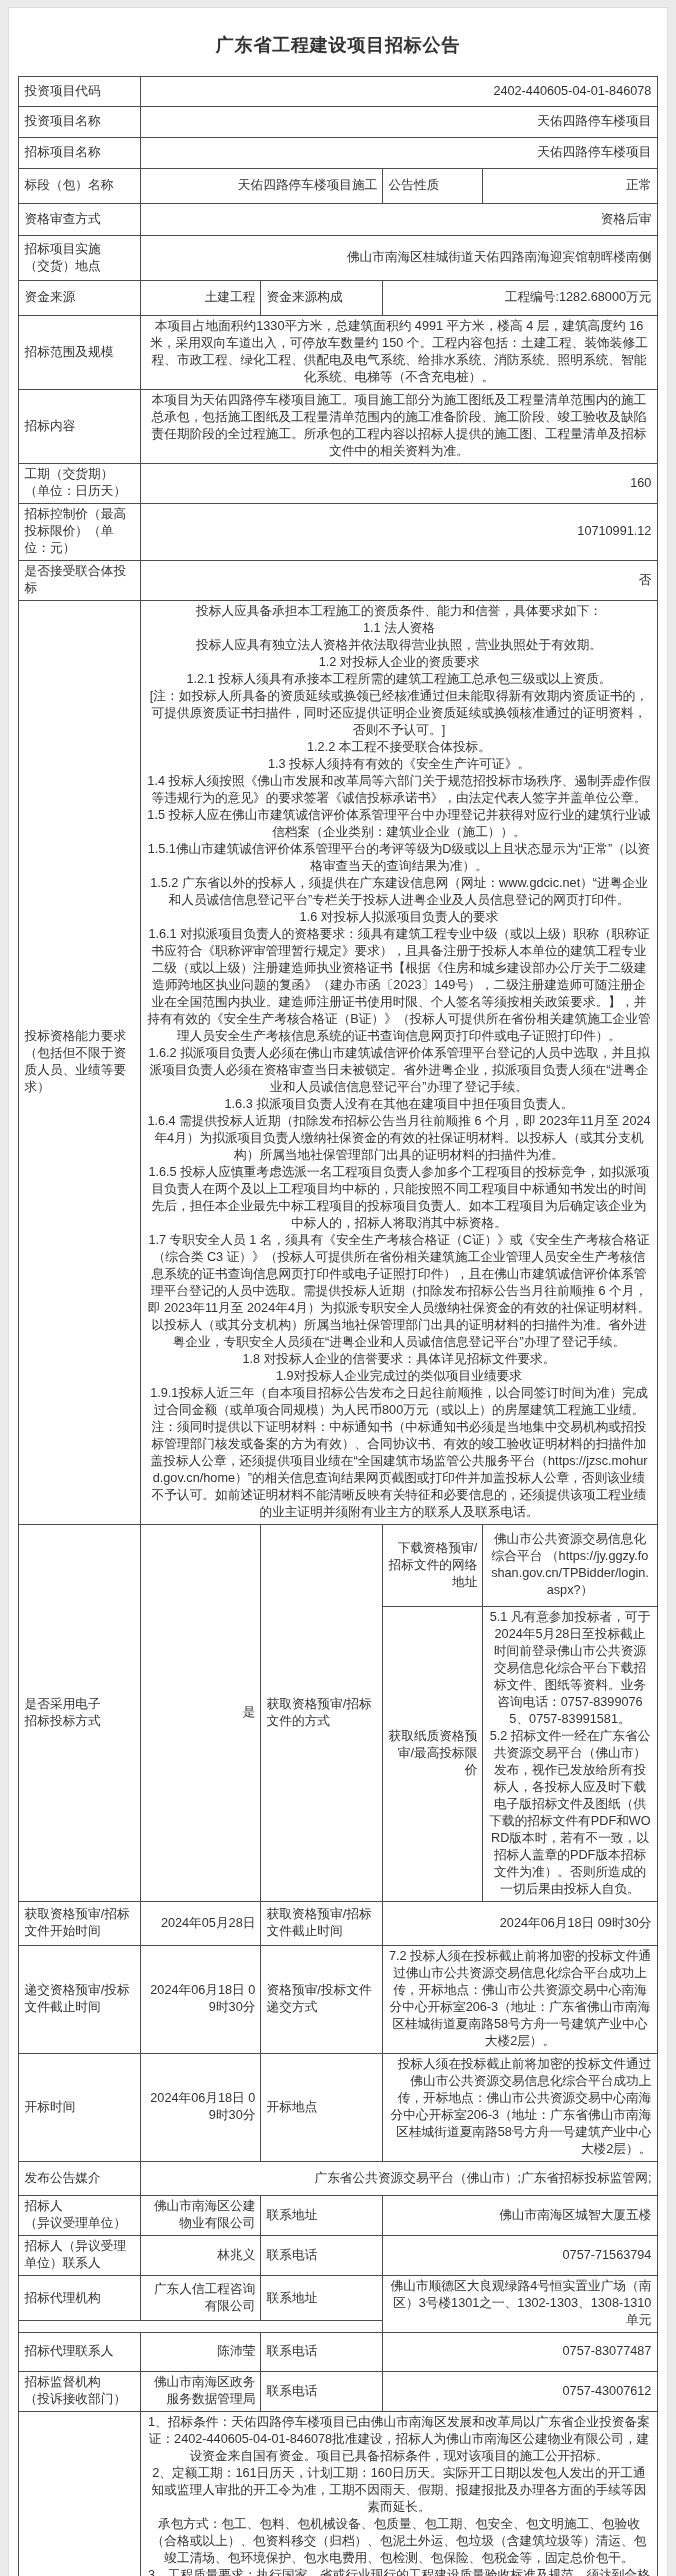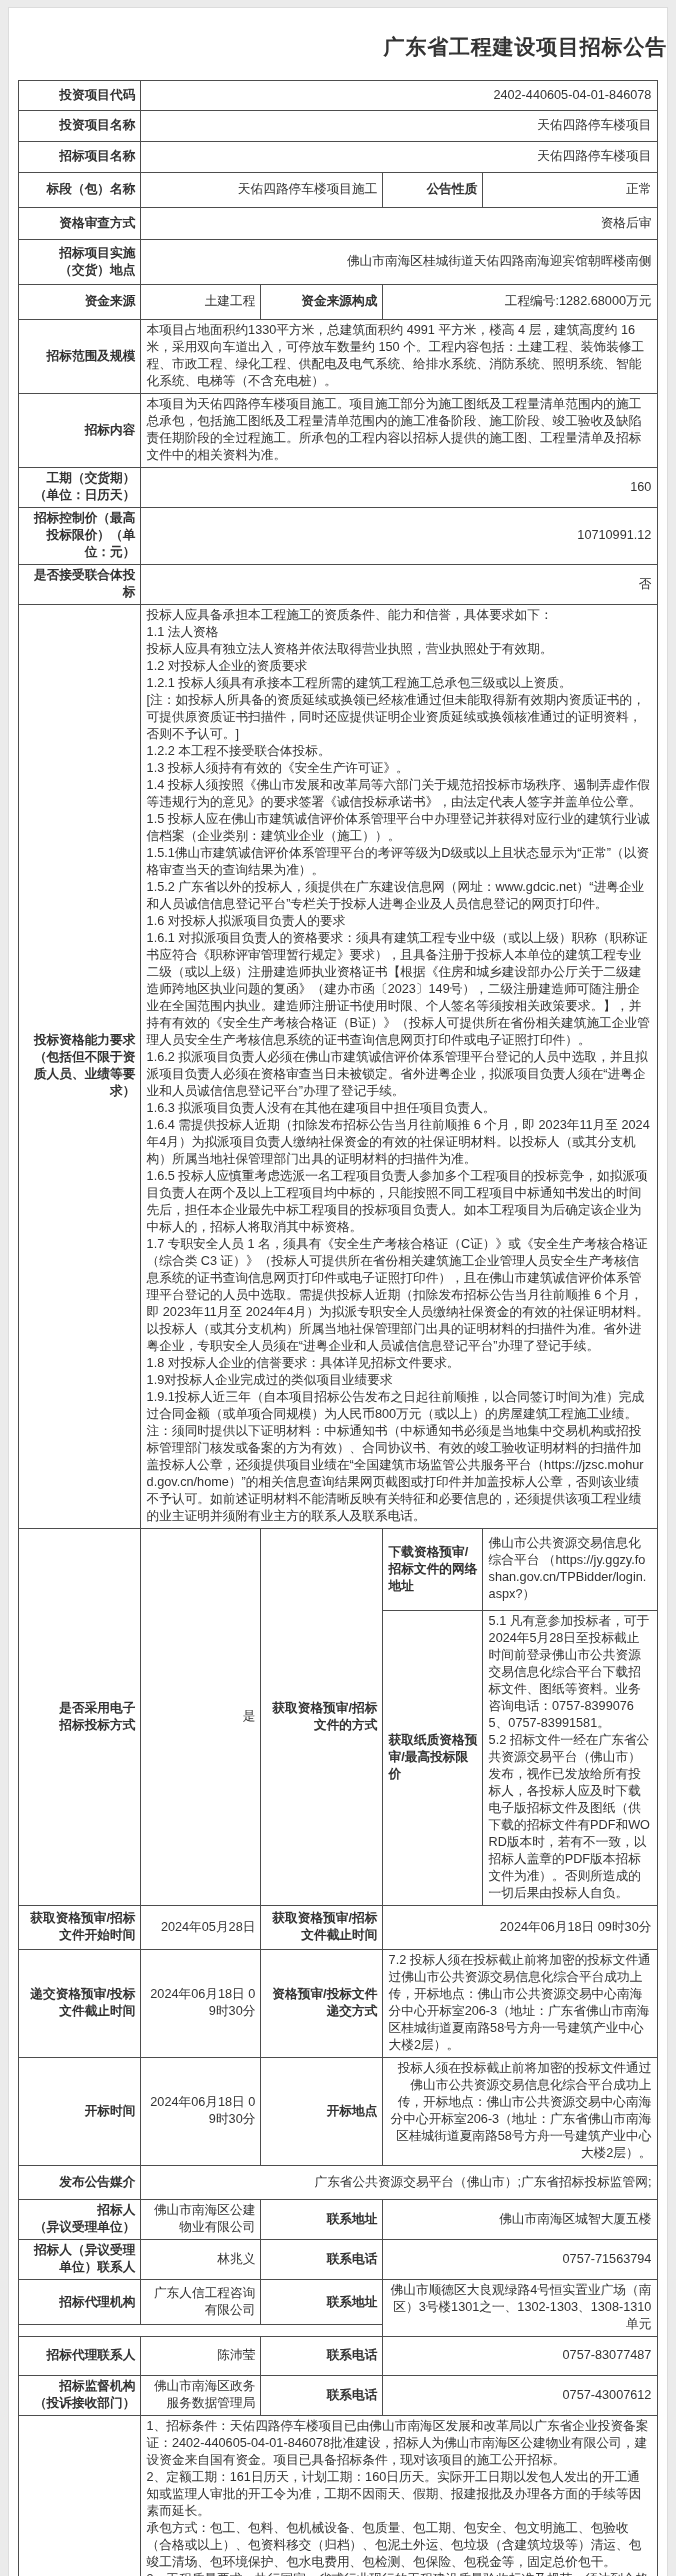--- a/index.html
+++ b/index.html
@@ -11,47 +11,47 @@
   }
   .page {
     width:658px;
     margin:6.8px auto 0;
     background:#ffffff;
     border:0.8px solid #dcdcdc;
     padding:3.4px 0 36px;
     box-sizing:content-box;
   }
   h1.page-title {
-    font-size:21px;
+    font-size:18px;
     font-weight:700;
     color:#333333;
-    text-align:right;
+    text-align:center;
     margin:22px 0 18.6px;
     letter-spacing:0.8px;
   }
   table.tender-table {
     border-collapse:collapse;
     table-layout:fixed;
     width:638px;
     margin:0 auto;
   }
   .tender-table td {
     border:0.8px solid #4d4d4d;
     font-size:12.7px;
     line-height:17px;
     color:#333333;
     vertical-align:middle;
     padding:2.5px 5.1px;
     word-break:break-all;
     box-sizing:border-box;
   }
-  .lbl { font-weight:700; text-align:right; }
-  .sublbl { font-weight:700; text-align:left; }
+  .lbl { font-weight:400; text-align:left; }
+  .sublbl { font-weight:400; text-align:right; }
   .c { text-align:right; }
-  .l { text-align:left;margin-top:16px; }
+  .l { text-align:center;margin-top:16px; }
   .ml { white-space:pre-line; }
   .top { vertical-align:top; }
   .pad { padding:3.4px 7.6px; }
   .spacer-cell { border:0.8px solid #4d4d4d; }
 </style>
 </head>
 <body>
 
 <div class="page">
   <h1 class="page-title">广东省工程建设项目招标公告</h1>

